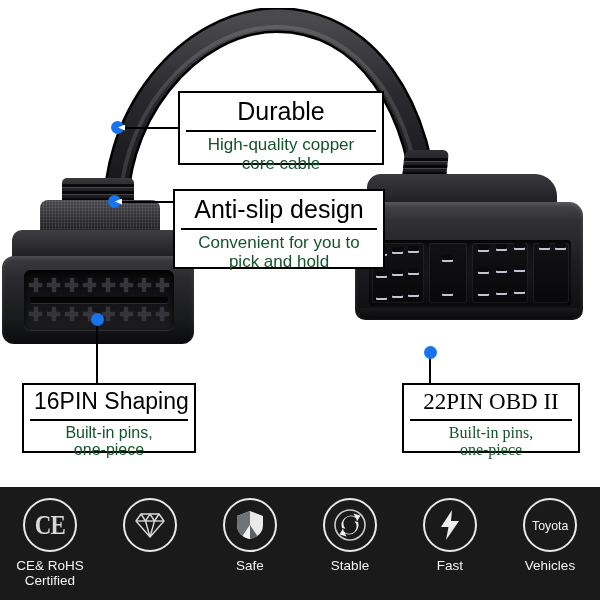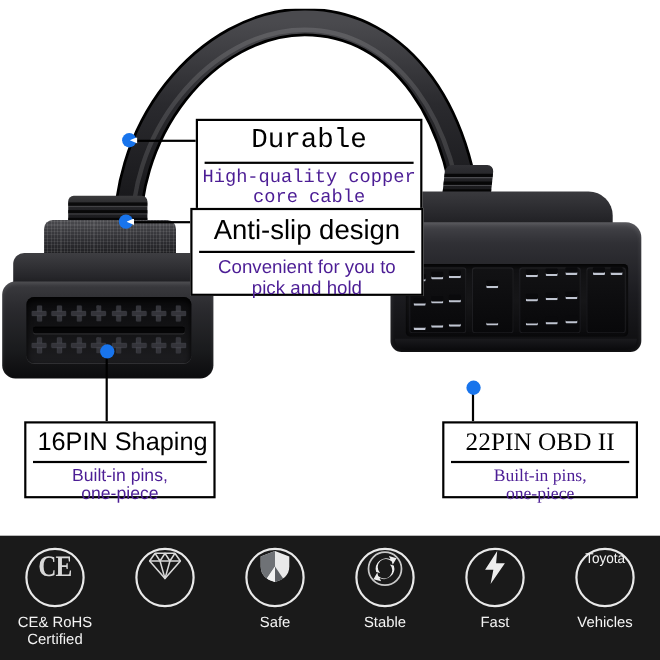--- a/index.html
+++ b/index.html
@@ -210,25 +210,25 @@
     line-height: 30px;
     color: #000;
     padding: 3px 4px 4px 4px;
     border-bottom: 2px solid #000;
     margin: 0 6px;
     white-space: nowrap;
   }
   .callout .c-sub {
     font-size: 17px;
     line-height: 19px;
-    color: #4c1d95;
+    color: #14532d;
     padding: 3px 2px 4px 2px;
     white-space: pre-line;
   }
-  #callout-durable   { left: 178px; top: 108px;  width: 206px; height: 94px; font-family: Liberation Mono, monospace; }
+  #callout-durable   { left: 178px; top: 91px;  width: 206px; height: 74px; }
   #callout-antislip  { left: 173px; top: 189px; width: 212px; height: 80px; }
   #callout-16pin     { left: 22px;  top: 383px; width: 174px; height: 70px; }
   #callout-22pin     { left: 402px; top: 383px; width: 178px; height: 70px; font-family: Liberation Serif, serif; }
   #callout-16pin .c-title, #callout-22pin .c-title { font-size: 23px; line-height: 27px; }
   #callout-16pin .c-sub,  #callout-22pin .c-sub  { font-size: 16px; line-height: 17px; }
 
   
   .leader {
     position: absolute;
     background: #000;
@@ -267,21 +267,21 @@
     text-align: center;
     color: #f2f2f2;
   }
   .f-circle {
     width: 50px; height: 50px;
     margin: 0 auto 6px auto;
     border: 2.5px solid #e9e9e9;
     border-radius: 50%;
     position: relative;
     display: flex;
-    align-items: flex-start;
+    align-items: center;
     justify-content: center;
   }
   .f-label {
     font-size: 13.5px;
     line-height: 15px;
     white-space: pre-line;
     color: #f4f4f4;
   }
   .ce-text {
     font-size: 27px;

